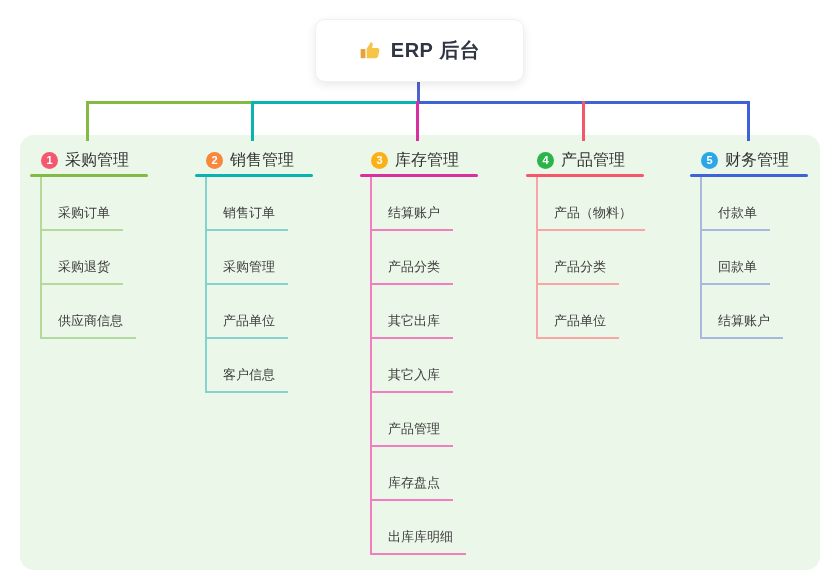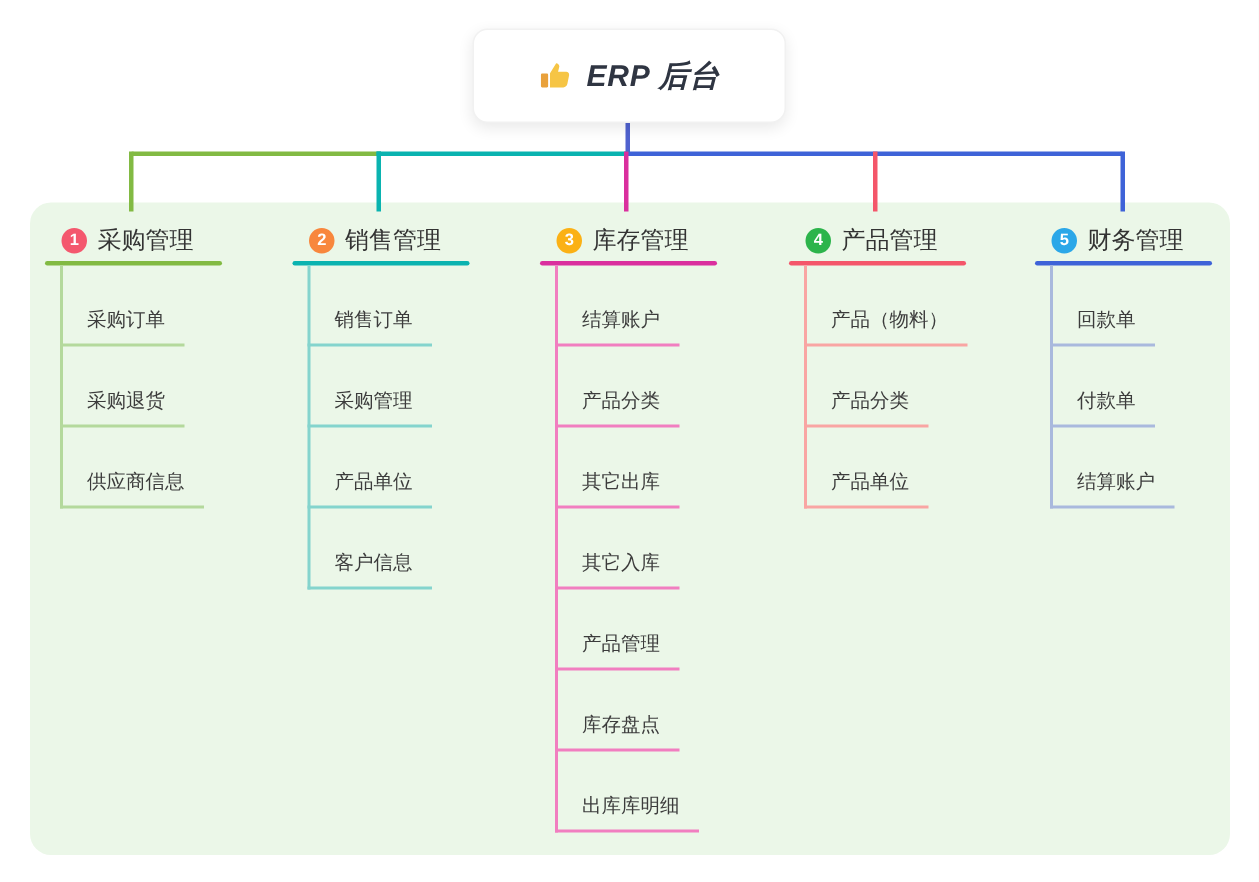--- a/index.html
+++ b/index.html
@@ -8,21 +8,20 @@
     font-family:"Liberation Sans","DejaVu Sans",sans-serif;
     background:#ffffff;
   }
   
   .root-node{
     position:absolute;left:315px;top:19px;width:209px;height:63px;
     background:#ffffff;border:1px solid #f1f1f1;border-radius:10px;
     box-shadow:0 3px 10px rgba(0,0,0,0.09);
     display:flex;align-items:center;justify-content:center;gap:9px;
     box-sizing:border-box;
-    font-style:italic;
   }
   .root-title{font-size:20px;font-weight:600;color:#2f3542;letter-spacing:.5px;}
   .root-icon{display:flex;align-items:center;}
   
   .trunk{position:absolute;left:417px;top:82px;width:3px;height:21px;}
   .hseg{position:absolute;top:101px;height:3px;}
   .seg-a{left:86px;width:168px;border-top-left-radius:3px;}
   .seg-b{left:251px;width:169px;}
   .seg-c{left:417px;width:333px;border-top-right-radius:3px;}
   .drop{position:absolute;top:101px;width:3px;height:40px;}
@@ -175,24 +174,24 @@
 
   <div class="branch b4" style="--c: #3e63d8; --lc: #a9b9dd; --badge: #2ba7e8;">
     <div class="branch-header">
       <span class="badge">5</span>
       <span class="branch-title">财务管理</span>
     </div>
     <div class="branch-underline"></div>
     <div class="branch-body">
       <div class="spine"></div>
       <div class="child">
-          <span class="child-label">回款单</span>
+          <span class="child-label">付款单</span>
         </div>
       <div class="child">
-          <span class="child-label">付款单</span>
+          <span class="child-label">回款单</span>
         </div>
       <div class="child">
           <span class="child-label">结算账户</span>
         </div>
     </div>
   </div>
 
 </div>
 
 </body></html>

